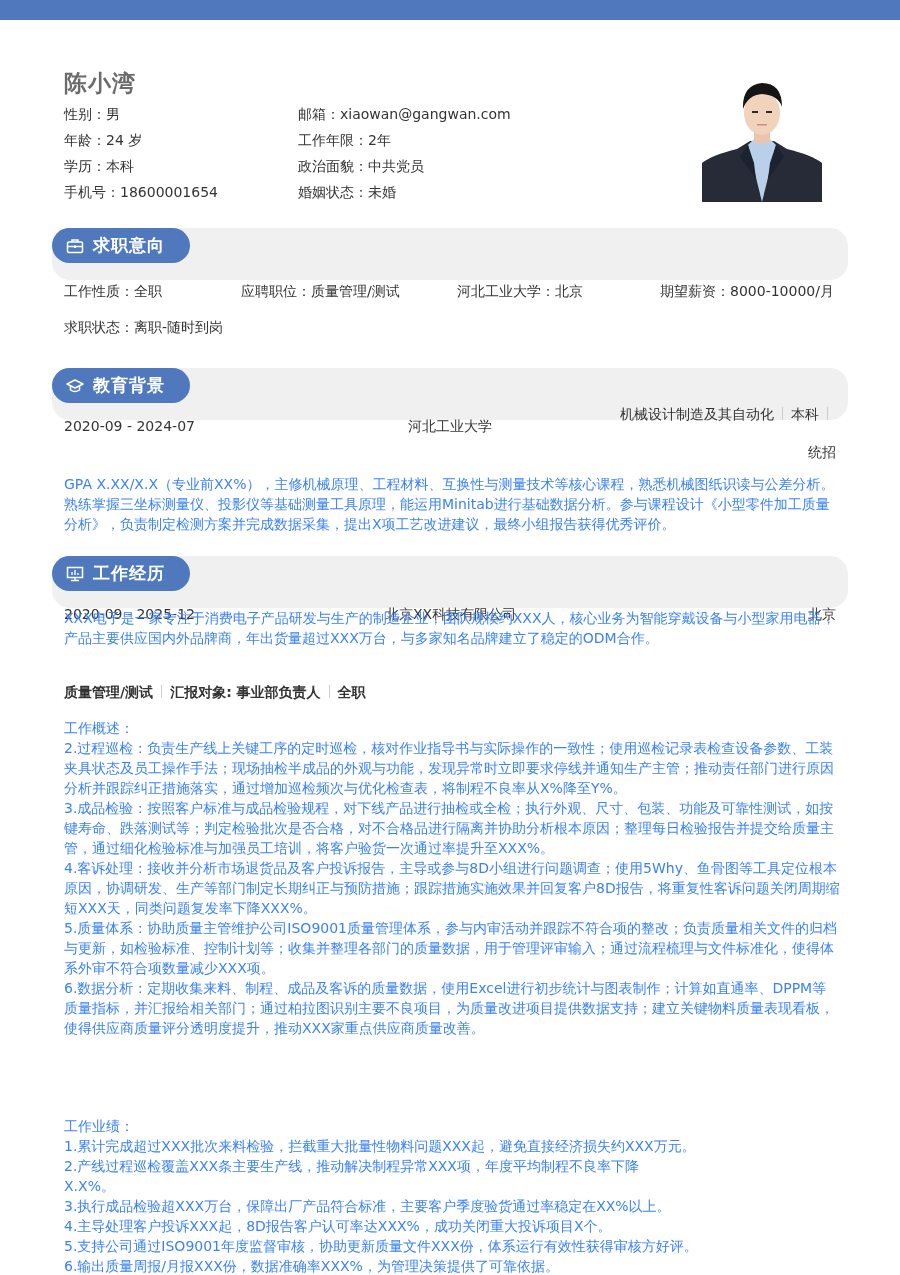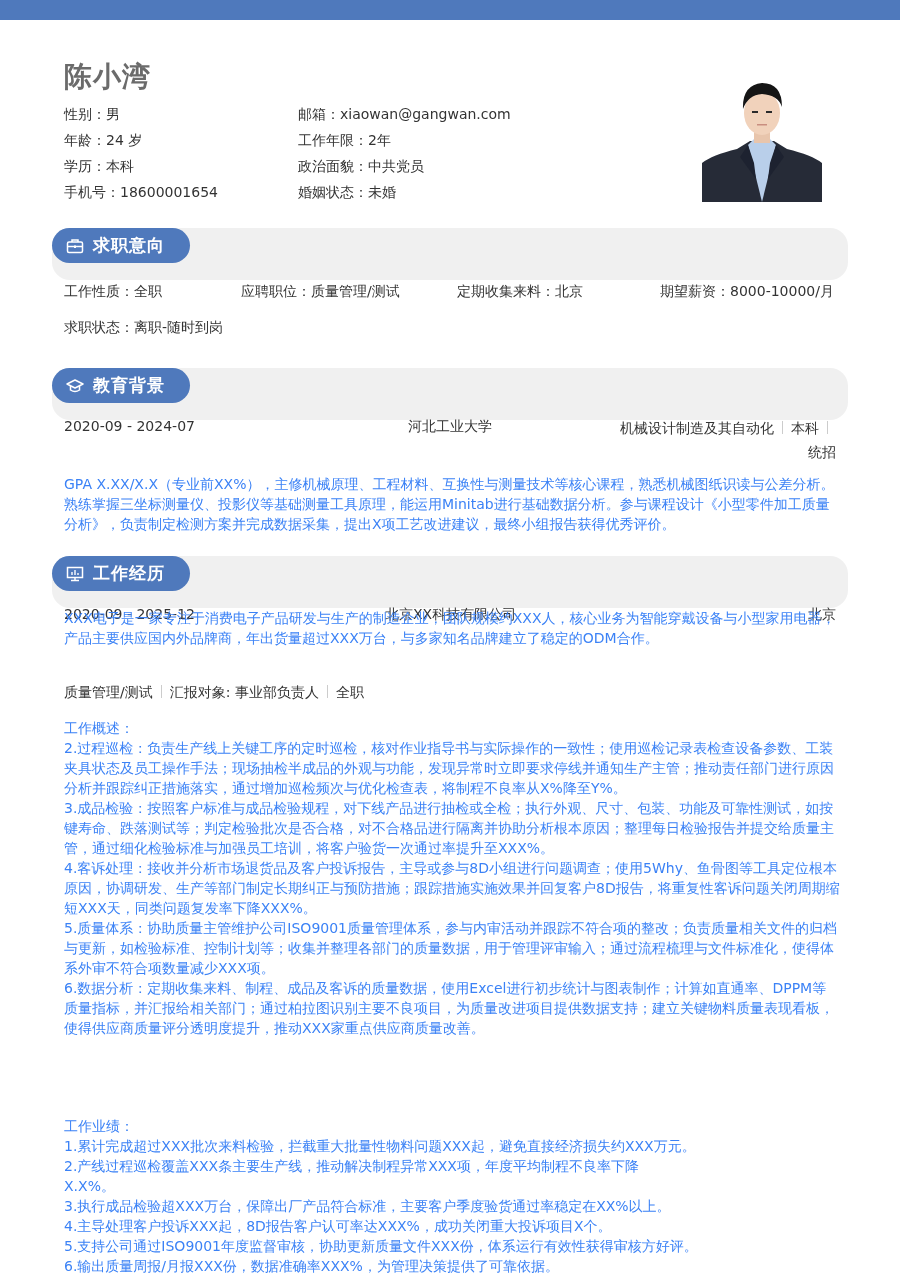--- a/index.html
+++ b/index.html
@@ -1,19 +1,19 @@
 <!DOCTYPE html>
 <html><head>
 <meta charset="utf-8">
 <style>
   * { box-sizing: border-box; margin: 0; padding: 0; }
   html, body { width: 900px; height: 1275px; background: #ffffff; overflow: hidden; }
   body { font-family: "DejaVu Sans", "Liberation Sans", sans-serif; color: #333333; position: relative; }
   .topbar { position: absolute; left: 0; top: 0; width: 900px; height: 20px; background: #4f79bc; }
-  .name { position: absolute; left: 64px; top: 58px; font-size: 28px; font-weight: bold; color: #6b6b6b; letter-spacing: 1px; }
+  .name { position: absolute; left: 64px; top: 68px; font-size: 23px; font-weight: bold; color: #6b6b6b; letter-spacing: 1px; }
   .info-row { position: absolute; font-size: 14px; color: #333; white-space: nowrap; }
   .info-row .lbl { color: #333; }
   .photo { position: absolute; left: 702px; top: 71px; width: 120px; height: 131px; background: #ffffff; overflow: hidden; }
 
   .section-head { position: absolute; left: 52px; width: 796px; height: 52px; background: #f0f0f0; border-radius: 18px; }
   .section-pill { position: absolute; left: 0; top: 0; height: 35px; width: 138px; background: #4f79bc; border-radius: 18px; color: #fff; display: flex; align-items: center; padding-left: 14px; }
   .section-pill .ico { width: 18px; height: 18px; margin-right: 9px; display: inline-flex; align-items: center; justify-content: center; }
   .section-pill .title { font-size: 17px; font-weight: bold; letter-spacing: 1px; }
 
   .abs { position: absolute; font-size: 14px; color: #333; white-space: nowrap; }
@@ -71,39 +71,39 @@
           <line x1="1.5" y1="8.5" x2="16.5" y2="8.5" stroke="#fff" stroke-width="1.5"></line>
           <rect x="8" y="7.5" width="2" height="2.5" fill="#fff"></rect>
         </svg>
     </span>
     <span class="title">求职意向</span>
   </div>
 </div>
 
 <div class="abs" style="left:64px;top:283px;"><span>工作性质：</span><span>全职</span></div>
 <div class="abs" style="left:241px;top:283px;"><span>应聘职位：</span><span>质量管理/测试</span></div>
-<div class="abs" style="left:457px;top:283px;"><span>定期收集来料：</span><span>北京</span></div>
+<div class="abs" style="left:457px;top:283px;"><span>河北工业大学：</span><span>北京</span></div>
 <div class="abs" style="left:660px;top:283px;"><span>期望薪资：</span><span>8000-10000/月</span></div>
 <div class="abs" style="left:64px;top:319px;"><span>求职状态：</span><span>离职-随时到岗</span></div>
 
 <div class="section-head" style="top:368px;">
   <div class="section-pill">
     <span class="ico">
       <svg width="18" height="16" viewBox="0 0 18 16">
           <path d="M1 6 L9 2 L17 6 L9 10 Z" fill="none" stroke="#fff" stroke-width="1.5" stroke-linejoin="round"></path>
           <path d="M4.5 8 V12 Q9 15 13.5 12 V8" fill="none" stroke="#fff" stroke-width="1.5"></path>
         </svg>
     </span>
     <span class="title">教育背景</span>
   </div>
 </div>
 
 <div class="abs" style="left:64px;top:418px;">2020-09 - 2024-07</div>
 <div class="abs" style="left:408px;top:418px;">河北工业大学</div>
-<div class="abs" style="left:620px;top:420px;text-align:right;">
+<div class="abs" style="left:620px;top:406px;text-align:right;">
   <span>机械设计制造及其自动化</span><span class="sep"></span><span>本科</span><span class="sep" style="margin-right:0;"></span>
 </div>
 <div class="abs" style="left:808px;top:444px;">统招</div>
 
 <div class="para" style="top:474px;">
   <p>GPA X.XX/X.X（专业前XX%），主修机械原理、工程材料、互换性与测量技术等核心课程，熟悉机械图纸识读与公差分析。熟练掌握三坐标测量仪、投影仪等基础测量工具原理，能运用Minitab进行基础数据分析。参与课程设计《小型零件加工质量分析》，负责制定检测方案并完成数据采集，提出X项工艺改进建议，最终小组报告获得优秀评价。</p>
 </div>
 
 <div class="section-head" style="top:556px;">
   <div class="section-pill">
@@ -122,21 +122,21 @@
 </div>
 
 <div class="abs" style="left:64px;top:606px;">2020-09 - 2025-12</div>
 <div class="abs" style="left:385px;top:606px;">北京XX科技有限公司</div>
 <div class="abs" style="left:808px;top:606px;">北京</div>
 
 <div class="para" style="top:608px;">
   <p>XXX电子是一家专注于消费电子产品研发与生产的制造企业，团队规模约XXX人，核心业务为智能穿戴设备与小型家用电器，产品主要供应国内外品牌商，年出货量超过XXX万台，与多家知名品牌建立了稳定的ODM合作。</p>
 </div>
 
-<div class="abs" style="left:64px;top:684px;">
+<div class="abs" style="left:64px;top:684px;font-weight:bold;">
   <span>质量管理/测试</span><span class="sep"></span><span>汇报对象: 事业部负责人</span><span class="sep"></span><span>全职</span>
 </div>
 
 <div class="para" style="top:718px;">
   <p>工作概述：</p>
   <p>2.过程巡检：负责生产线上关键工序的定时巡检，核对作业指导书与实际操作的一致性；使用巡检记录表检查设备参数、工装夹具状态及员工操作手法；现场抽检半成品的外观与功能，发现异常时立即要求停线并通知生产主管；推动责任部门进行原因分析并跟踪纠正措施落实，通过增加巡检频次与优化检查表，将制程不良率从X%降至Y%。</p>
   <p>3.成品检验：按照客户标准与成品检验规程，对下线产品进行抽检或全检；执行外观、尺寸、包装、功能及可靠性测试，如按键寿命、跌落测试等；判定检验批次是否合格，对不合格品进行隔离并协助分析根本原因；整理每日检验报告并提交给质量主管，通过细化检验标准与加强员工培训，将客户验货一次通过率提升至XXX%。</p>
   <p>4.客诉处理：接收并分析市场退货品及客户投诉报告，主导或参与8D小组进行问题调查；使用5Why、鱼骨图等工具定位根本原因，协调研发、生产等部门制定长期纠正与预防措施；跟踪措施实施效果并回复客户8D报告，将重复性客诉问题关闭周期缩短XXX天，同类问题复发率下降XXX%。</p>
   <p>5.质量体系：协助质量主管维护公司ISO9001质量管理体系，参与内审活动并跟踪不符合项的整改；负责质量相关文件的归档与更新，如检验标准、控制计划等；收集并整理各部门的质量数据，用于管理评审输入；通过流程梳理与文件标准化，使得体系外审不符合项数量减少XXX项。</p>
   <p>6.数据分析：定期收集来料、制程、成品及客诉的质量数据，使用Excel进行初步统计与图表制作；计算如直通率、DPPM等质量指标，并汇报给相关部门；通过柏拉图识别主要不良项目，为质量改进项目提供数据支持；建立关键物料质量表现看板，使得供应商质量评分透明度提升，推动XXX家重点供应商质量改善。</p>

